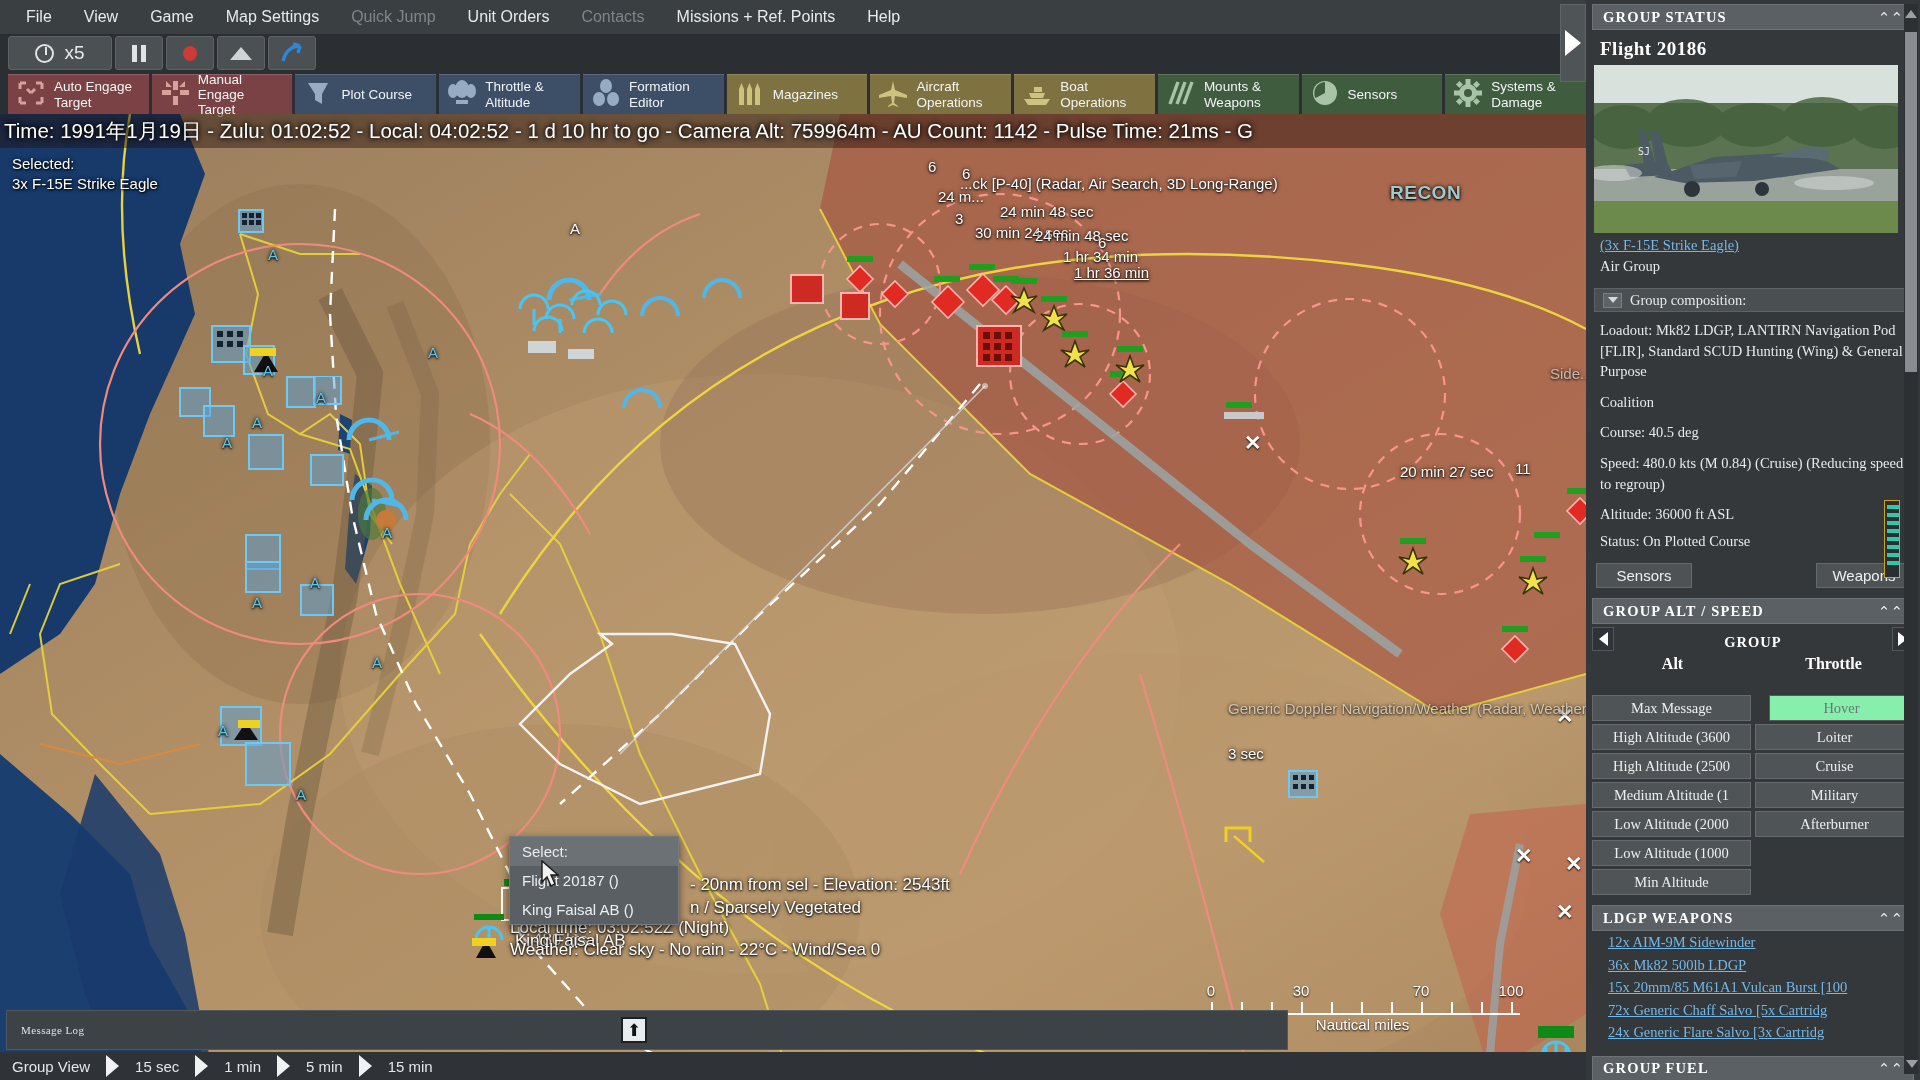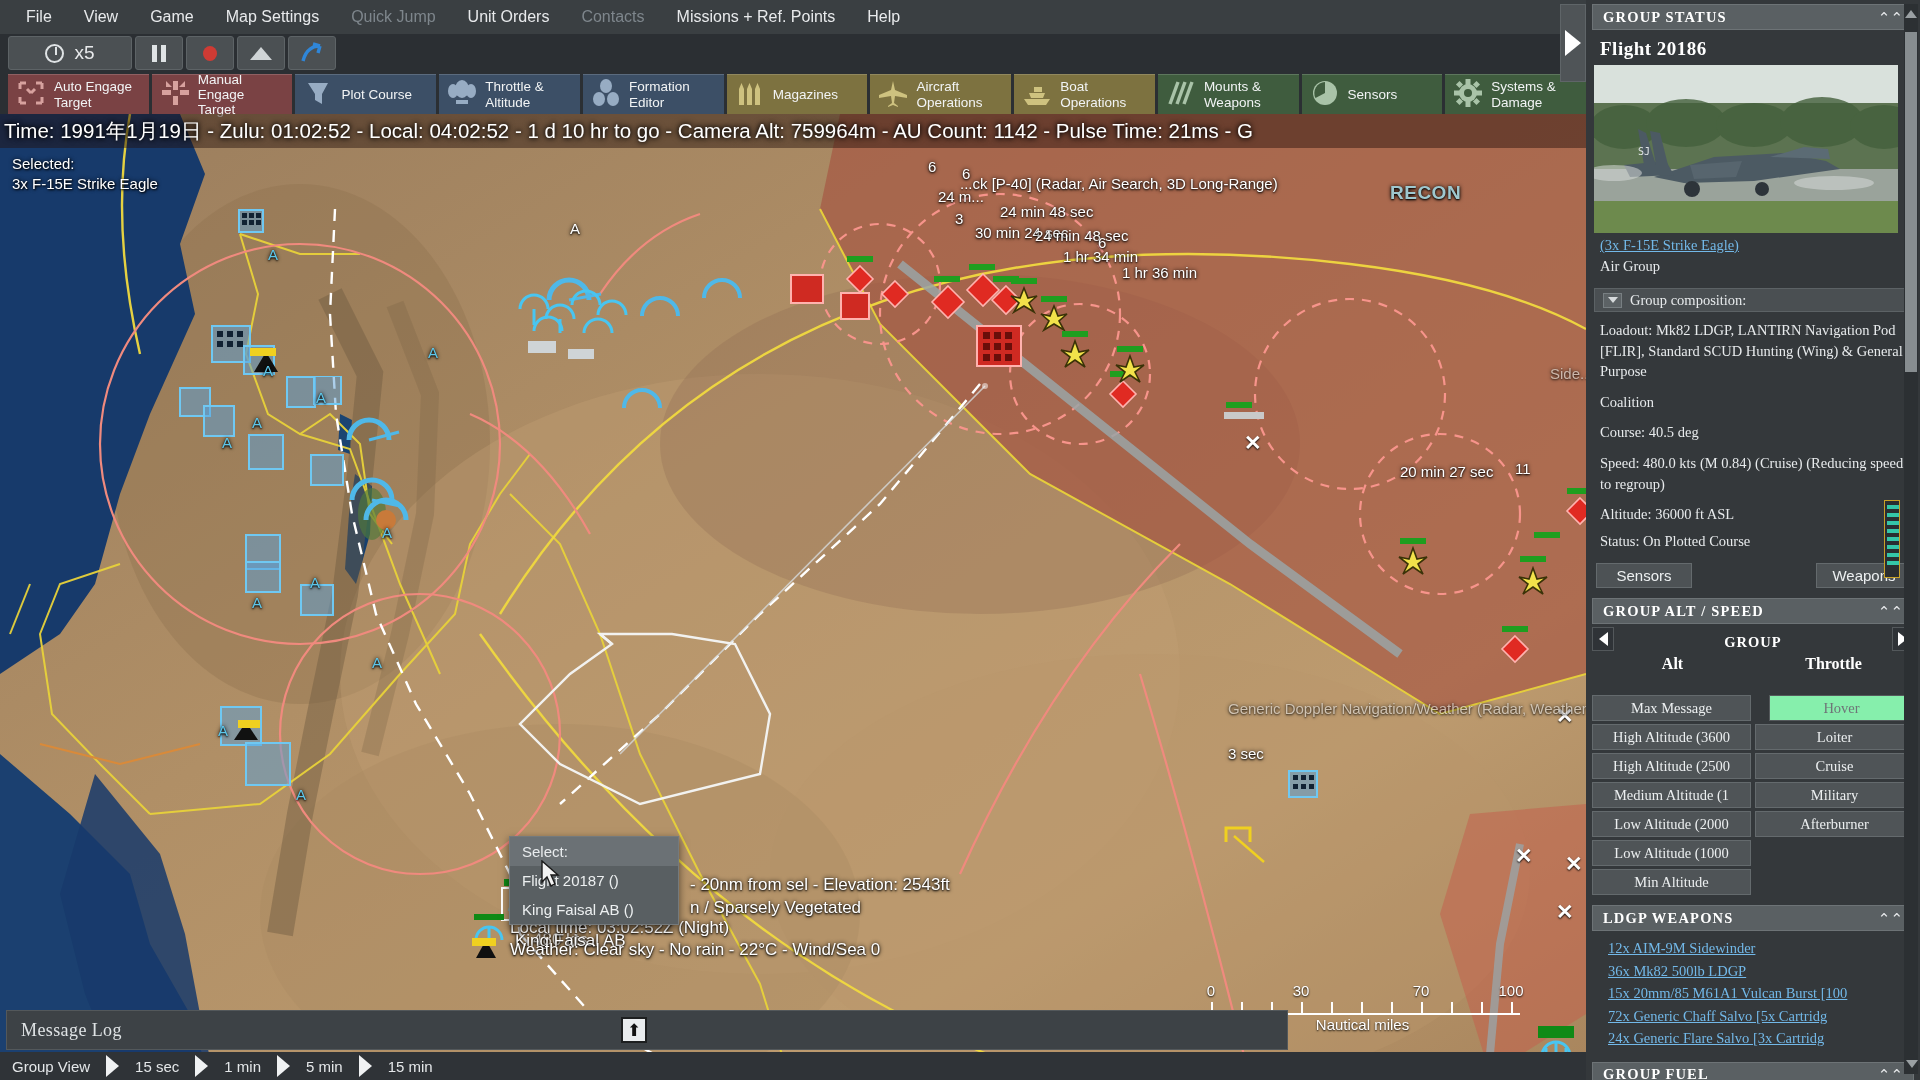--- a/index.html
+++ b/index.html
@@ -17,21 +17,21 @@
   .menu-item { color:#e8eaec; font-size:16px; padding:0 16px; cursor:default; white-space:nowrap; }
   .menu-item.disabled { color:#7e868c; }
 
   
   #speedbar { position:absolute; left:8px; top:36px; display:flex; gap:3px; height:34px; }
   .sbtn {
     background:#4b5053; border:1px solid #5d6366; border-radius:3px;
     display:flex; align-items:center; justify-content:center; color:#e8eaec;
     height:34px; cursor:pointer;
   }
-  .sbtn.wide { width:124px; gap:10px; font-size:19px; }
+  .sbtn.wide { width:104px; gap:10px; font-size:19px; }
   .sbtn.sq { width:48px; }
   .clock-ico { width:19px;height:19px;border:2px solid #dfe3e5;border-radius:50%;position:relative;}
   .clock-ico:after{content:"";position:absolute;left:50%;top:1px;width:2px;height:8px;background:#dfe3e5;}
   .pause-ico{display:flex;gap:4px;}
   .pause-ico i{display:block;width:5px;height:17px;background:#dfe3e5;}
   .rec-ico{width:14px;height:15px;border-radius:50%;background:#cf3b34;}
   .step-ico{width:0;height:0;border-left:11px solid transparent;border-right:11px solid transparent;border-bottom:13px solid #cfd4d6;}
 
   
   #expand-handle {
@@ -84,21 +84,21 @@
   
   #ctxmenu{position:absolute;left:509px;top:836px;width:170px;background:#5b6164;
     border:1px solid #747a7d;z-index:40;box-shadow:0 3px 8px rgba(0,0,0,.55);}
   #ctxmenu .hdr{padding:6px 12px;color:#e9ecee;font-size:15px;background:#6b7175;}
   #ctxmenu .mi{padding:6px 12px;color:#eceff0;font-size:15px;background:#595f62;cursor:pointer;}
   #cursor-arrow{position:absolute;left:541px;top:860px;z-index:45;}
 
   
   #msglog{position:absolute;left:6px;top:1010px;width:1282px;height:40px;background:#3d4246;
     border:1px solid #53585b;z-index:25;display:flex;align-items:center;}
-  #msglog .t{color:#dfe3e5;font-size:18px;font-family:"Liberation Serif",serif;padding-left:14px;letter-spacing:.4px;}
+  #msglog .t{color:#dfe3e5;font-size:11px;font-family:"Liberation Serif",serif;padding-left:14px;letter-spacing:.4px;}
   #msglog .up{position:absolute;left:614px;top:6px;width:26px;height:26px;background:#e9ecee;border:2px solid #1d1f20;
      display:flex;align-items:center;justify-content:center;color:#111;font-size:17px;line-height:1;cursor:pointer;}
 
   
   #bottombar{position:absolute;left:0;top:1052px;width:1586px;height:28px;background:#2f3337;
      display:flex;align-items:center;z-index:26;}
   #bottombar .bl{color:#e4e7e9;font-size:15px;padding:0 12px;white-space:nowrap;cursor:pointer;}
   #bottombar .chev{width:0;height:0;border-top:11px solid transparent;border-bottom:11px solid transparent;
      border-left:13px solid #f0f2f3;margin:0 4px;}
 
@@ -136,21 +136,21 @@
   .navb .r{width:0;height:0;border-top:7px solid transparent;border-bottom:7px solid transparent;border-left:9px solid #fff;}
   .grp-nav .gt{color:#fff;font-family:"Liberation Serif",serif;font-weight:bold;font-size:14.5px;letter-spacing:1px;}
   .colhdr{display:flex;margin:4px 6px 0 6px;}
   .colhdr div{flex:1;text-align:center;color:#fff;font-family:"Liberation Serif",serif;font-weight:bold;font-size:16px;}
   .altgrid{display:flex;gap:4px;margin:22px 6px 0 6px;}
   .altcol{flex:1;display:flex;flex-direction:column;gap:3px;}
   .abtn{height:26px;background:#4f5457;border:1px solid #646a6d;color:#eceff0;
      font-family:"Liberation Serif",serif;font-size:14.5px;display:flex;align-items:center;
      justify-content:center;overflow:hidden;white-space:nowrap;cursor:pointer;}
   .abtn.disabled{color:#6f7578;background:#86efac;border-color:#55595c;margin-left:14px;}
-  .wlist{padding:6px 0 8px 22px;}
+  .wlist{padding:0 0 8px 22px;}
   .wlist a{color:#72b8e8;text-decoration:underline;font-family:"Liberation Serif",serif;
      font-size:14.5px;display:block;line-height:1.55;white-space:nowrap;overflow:hidden;cursor:pointer;}
   #rscroll{position:absolute;right:2px;top:4px;width:14px;height:1070px;background:#2c3033;}
   #rscroll .thumb{position:absolute;left:1px;top:28px;width:12px;height:340px;background:#878d90;}
   #rscroll .ar{position:absolute;left:1px;width:12px;height:14px;display:flex;align-items:center;justify-content:center;}
   #rscroll .up{top:6px;width:0;height:0;border-left:6px solid transparent;border-right:6px solid transparent;border-bottom:8px solid #9aa0a3;}
   #rscroll .dn{bottom:6px;left:2px;width:0;height:0;border-left:6px solid transparent;border-right:6px solid transparent;border-top:8px solid #9aa0a3;}
   .mini-gauge{position:absolute;right:20px;top:500px;width:16px;height:78px;background:#2a2e31;border:1px solid #c9a227;}
   .mini-gauge i{position:absolute;left:2px;width:12px;height:4px;background:#34c6a8;}
 </style>
@@ -590,21 +590,21 @@
         <div class="maplabel " style="left: 960px; top: 61px;">...ck [P-40] (Radar, Air Search, 3D Long-Range)</div>
         <div class="maplabel " style="left: 928px; top: 44px;">6</div>
         <div class="maplabel " style="left: 962px; top: 51px;">6</div>
         <div class="maplabel " style="left: 938px; top: 74px;">24 m...</div>
         <div class="maplabel " style="left: 1000px; top: 89px;">24 min 48 sec</div>
         <div class="maplabel " style="left: 955px; top: 96px;">3</div>
         <div class="maplabel " style="left: 975px; top: 110px;">30 min 24 sec</div>
         <div class="maplabel " style="left: 1035px; top: 113px;">24 min 48 sec</div>
         <div class="maplabel " style="left: 1098px; top: 120px;">6</div>
         <div class="maplabel " style="left: 1063px; top: 134px;">1 hr 34 min</div>
-        <div class="maplabel " style="left: 1122px; top: 150px;">1 hr 36 min</div>
+        <div class="maplabel " style="left: 1074px; top: 150px; text-decoration: underline;">1 hr 36 min</div>
         <div class="maplabel " style="left: 570px; top: 106px;">A</div>
         <div class="maplabel " style="left: 1400px; top: 349px;">20 min 27 sec</div>
         <div class="maplabel " style="left: 1515px; top: 346px;">11</div>
         <div class="maplabel dim" style="left: 1550px; top: 251px;">Side...</div>
         <div class="maplabel dim" style="left: 1228px; top: 586px;">Generic Doppler Navigation/Weather (Radar, Weather an</div>
         <div class="maplabel " style="left: 1228px; top: 631px;">3 sec</div>
       </div>
 
     <div id="mapinfo">
         <div class="maplabel big" style="left: 690px; top: 761px;">- 20nm from sel - Elevation: 2543ft</div>

